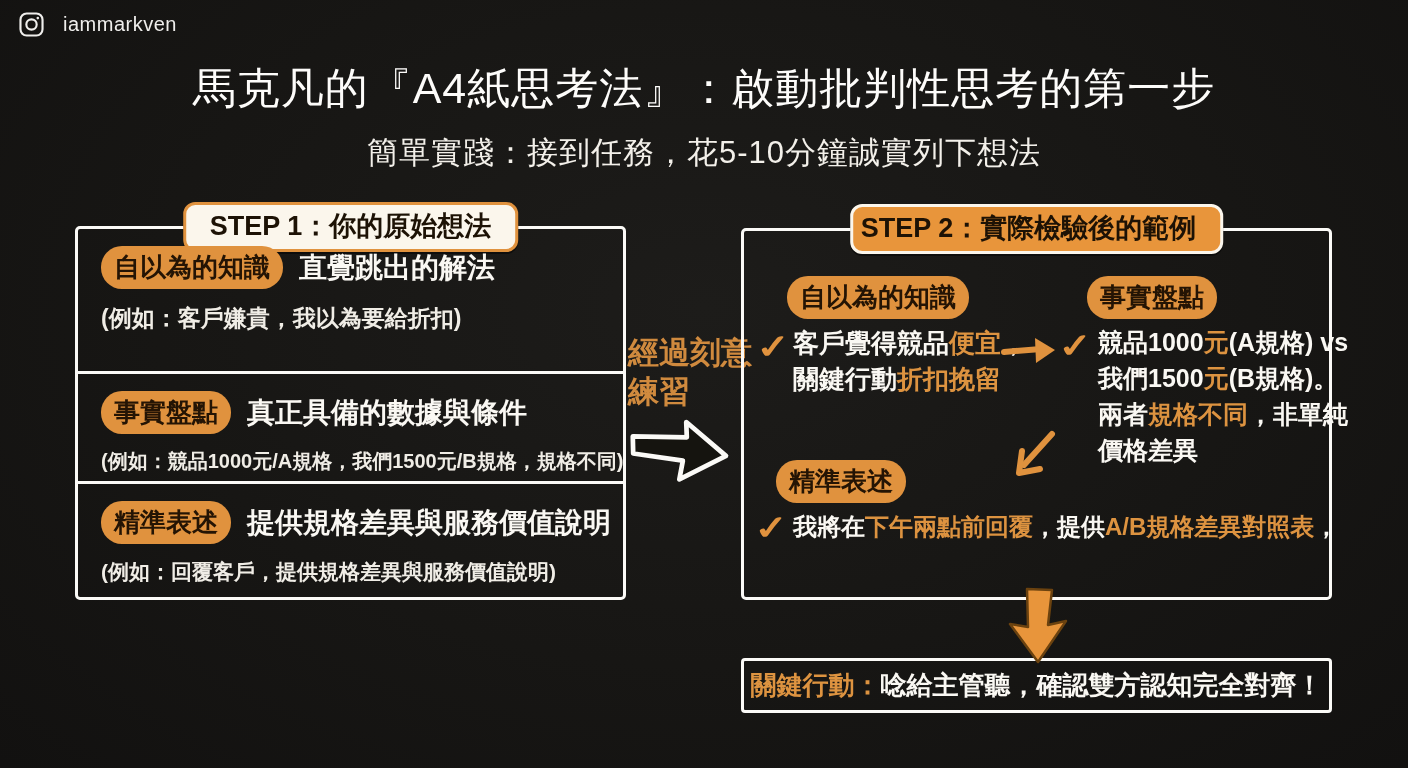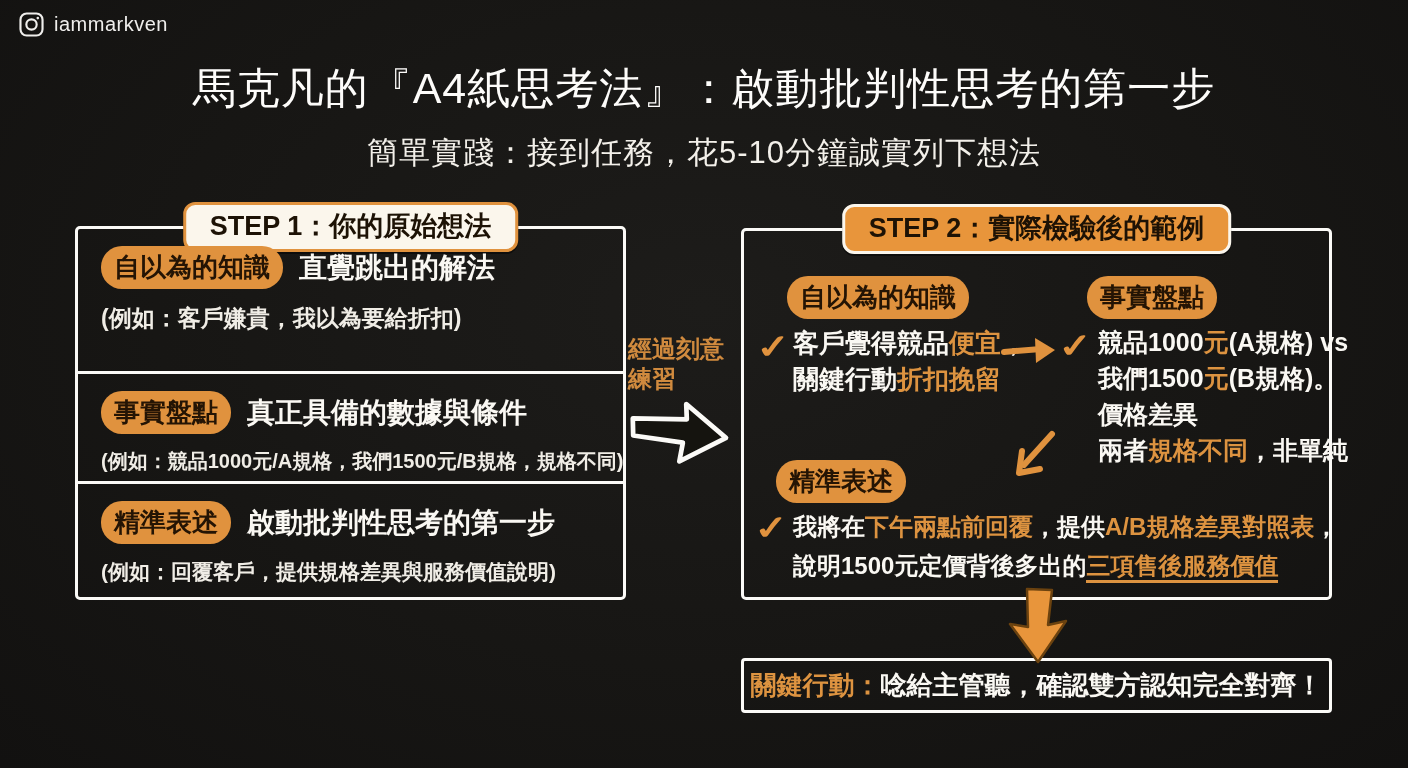--- a/index.html
+++ b/index.html
@@ -10,21 +10,21 @@
     width: 1408px;
     height: 768px;
     background: radial-gradient(ellipse at 50% 40%, #1d1c1a 0%, #171614 55%, #121110 100%);
     overflow: hidden;
     color: #f5f2ec;
   }
 
   
   .brand {
     position: absolute; left: 18px; top: 11px;
-    display: flex; align-items: center; gap: 9px;
+    display: flex; align-items: center; gap: 18px;
   }
   .brand svg { display: block; }
   .brand-handle { font-size: 20px; color: #efeeec; letter-spacing: 0.5px; }
 
   
   .title {
     position: absolute; left: 0; top: 60px; width: 100%;
     text-align: center; font-size: 43px; font-weight: 400;
     color: #fdfcfa; letter-spacing: 1px;
   }
@@ -44,42 +44,42 @@
   .panel-step1 { left: 75px; top: 226px; width: 551px; height: 374px; }
   .panel-step2 { left: 741px; top: 228px; width: 591px; height: 372px; }
 
   .panel-header {
     position: absolute; top: -27px; left: 50%; transform: translateX(-50%);
     white-space: nowrap; padding: 7px 24px; border-radius: 12px;
     font-size: 27px; font-weight: 700; color: #1d1205; line-height: 1.1;
     box-shadow: 0 2px 0 rgba(0,0,0,0.45);
   }
   .header-step1 { background: #fbf6ec; border: 3px solid #e0923e; }
-  .header-step2 { background: #e8953b; border: 3px solid #fbf6ec; }
+  .header-step2 { background: #e8953b; border: 3px solid #fbf6ec; padding-left: 8px; }
 
   
   .s1row { position: absolute; left: 0; width: 100%; padding: 17px 20px 0 23px; }
   .s1row-1 { top: 0; height: 142px; }
   .s1row-2 { top: 142px; height: 110px; border-top: 3px solid #fbfaf7; }
   .s1row-3 { top: 252px; height: 122px; border-top: 3px solid #fbfaf7; }
   .s1row-head { display: flex; align-items: center; gap: 16px; }
   .badge {
     display: inline-block; background: #e0923e; color: #241404;
     font-weight: 700; font-size: 26px; line-height: 1;
     padding: 8px 13px 9px; border-radius: 21px; white-space: nowrap;
   }
   .s1row-title { font-size: 28px; font-weight: 700; color: #faf8f3; white-space: nowrap; }
   .s1row-example { margin-top: 14px; color: #f0ede6; font-weight: 700; white-space: nowrap; }
   .s1row-1 .s1row-example { font-size: 23px; }
   .s1row-2 .s1row-example { font-size: 20px; }
   .s1row-3 .s1row-example { font-size: 21px; }
 
   
   .transition { position: absolute; left: 628px; top: 334px; width: 126px; }
-  .transition-label { color: #d08a3e; font-weight: 700; font-size: 24px; line-height: 1.25; }
+  .transition-label { color: #d08a3e; font-weight: 700; font-size: 31px; line-height: 1.25; }
   .transition-arrow { margin-top: 4px; transform: rotate(5deg); }
 
   
   .abs { position: absolute; }
   .check {
     position: absolute; color: #e0923e; font-weight: 700; font-size: 33px;
     transform: scaleX(1.25) rotate(-4deg); transform-origin: left center; line-height: 1;
   }
   .rich-line { white-space: nowrap; font-weight: 600; color: #faf8f3; }
   .hl { color: #dd9340; }
@@ -142,21 +142,21 @@
       <div class="s1row-head">
         <span class="badge">事實盤點</span>
         <span class="s1row-title">真正具備的數據與條件</span>
       </div>
       <div class="s1row-example">(例如：競品1000元/A規格，我們1500元/B規格，規格不同)</div>
     </div>
 
     <div class="s1row s1row-3">
       <div class="s1row-head">
         <span class="badge">精準表述</span>
-        <span class="s1row-title">啟動批判性思考的第一步</span>
+        <span class="s1row-title">提供規格差異與服務價值說明</span>
       </div>
       <div class="s1row-example">(例如：回覆客戶，提供規格差異與服務價值說明)</div>
     </div>
   </div>
 
   <div class="transition">
     <div class="transition-label">
       <div>經過刻意</div>
       <div>練習</div>
     </div>
@@ -179,34 +179,33 @@
 
     <svg class="abs arrow-right" width="58" height="34" viewBox="0 0 58 34">
       <path d="M3 18 L40 15" stroke="#e0923e" stroke-width="6" stroke-linecap="round" fill="none"></path>
       <polygon points="34,4 54,16 35,29" fill="#e0923e"></polygon>
     </svg>
 
     <span class="check check-c2">✓</span>
     <div class="abs s2col2-lines">
       <div class="rich-line"><span>競品1000</span><span class="hl">元</span><span>(A規格) vs</span></div>
       <div class="rich-line"><span>我們1500</span><span class="hl">元</span><span>(B規格)。</span></div>
+      <div class="rich-line"><span>兩者</span><span class="hl">規格不同</span><span>，非單純</span></div>
       <div class="rich-line"><span>價格差異</span></div>
-      <div class="rich-line"><span>兩者</span><span class="hl">規格不同</span><span>，非單純</span></div>
     </div>
 
     <svg class="abs arrow-diag" width="48" height="50" viewBox="0 0 48 50">
       <path d="M42 5 L14 36" stroke="#e0923e" stroke-width="6" stroke-linecap="round" fill="none"></path>
       <path d="M12 22 L9 44 L30 40" stroke="#e0923e" stroke-width="6" stroke-linecap="round" stroke-linejoin="round" fill="none"></path>
     </svg>
 
     <span class="badge abs badge-b3">精準表述</span>
     <span class="check check-c3">✓</span>
     <div class="abs s2col3-lines">
       <div class="rich-line"><span>我將在</span><span class="hl">下午兩點前回覆</span><span>，提供</span><span class="hl">A/B規格差異對照表</span><span>，</span></div>
-      <div class="rich-line"><span>說明1500元定價背後多出的</span><span class="hl u">三項售後服務價值</span></div>
     </div>
   </div>
 
   <svg class="arrow-down" width="82" height="80" viewBox="0 0 82 80">
     <polygon points="30,3 55,4 51,39 69,35 41,76 13,38 31,41" fill="#e8953b" stroke="#6b420f" stroke-width="2.5" stroke-linejoin="round"></polygon>
   </svg>
 
   <div class="action-box">
     <div class="action-text rich-line"><span class="hl">關鍵行動：</span><span>唸給主管聽，確認雙方認知完全對齊！</span></div>
   </div>

